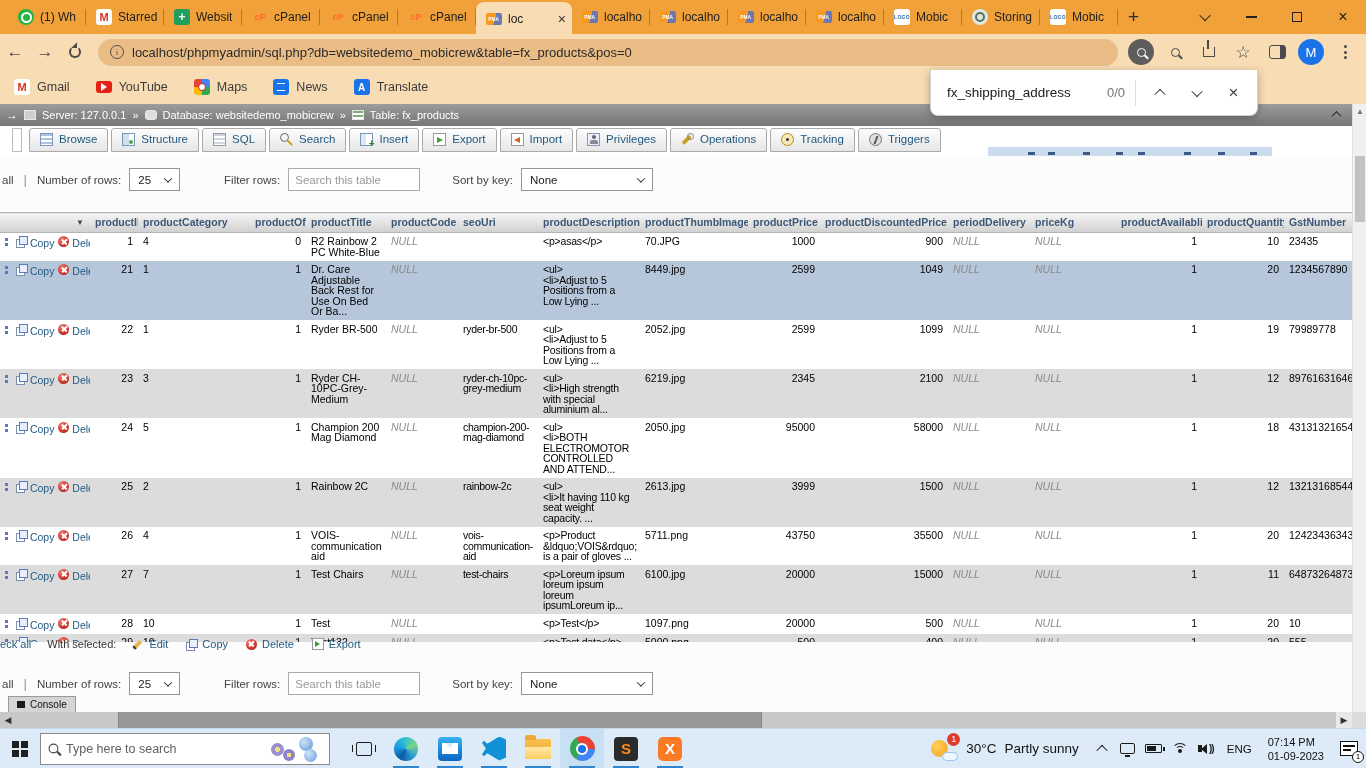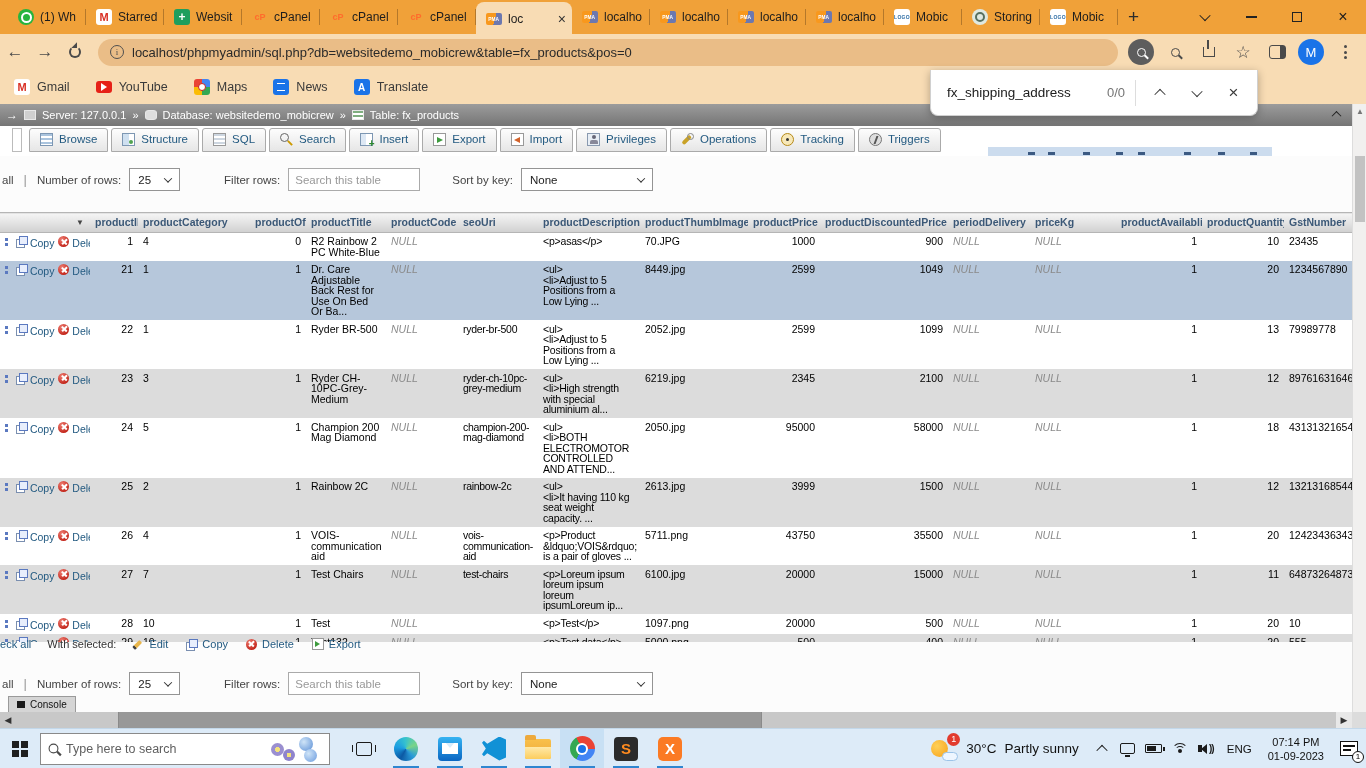--- a/index.html
+++ b/index.html
@@ -227,21 +227,21 @@
   .wifi{position:relative;width:16px;height:12px}
   .wifi i{position:absolute;border:1.6px solid #1b1b1b;border-color:#1b1b1b transparent transparent transparent;border-radius:50%}
   .wifi .a1{width:16px;height:16px;left:0;top:0}
   .wifi .a2{width:10px;height:10px;left:3px;top:3px}
   .wifi .a3{width:4px;height:4px;left:6px;top:6.5px;background:#1b1b1b;border:none;border-radius:50%}
   .spk{display:flex;align-items:center;gap:1px}
   .spk .box{width:4px;height:7px;background:#1b1b1b}
   .spk .tri{border:5px solid transparent;border-right:6px solid #1b1b1b;margin-left:-7px}
   .spk .arcs{font-size:10px;font-weight:bold;letter-spacing:-1px;margin-left:1px}
   .lang{font-size:11.5px;color:#111;padding:0 8px;cursor:pointer}
-  .clock{font-size:11px;color:#111;text-align:center;line-height:14px;padding:0 8px;cursor:pointer}
+  .clock{font-size:11px;color:#111;text-align:left;line-height:14px;padding:0 8px;cursor:pointer}
   .notif{width:34px;height:40px;display:flex;align-items:center;justify-content:center;position:relative;cursor:pointer}
   .notif .pane{width:18px;height:15px;border:1.5px solid #111;background:#fff;position:relative}
   .notif .pane:before{content:"";position:absolute;left:2px;top:3px;right:2px;height:1.6px;background:#111}
   .notif .pane:after{content:"";position:absolute;left:2px;top:7px;width:8px;height:1.6px;background:#111}
   .notif .nbadge{position:absolute;right:2px;bottom:6px;width:12px;height:12px;border:1.2px solid #111;border-radius:50%;background:#fff;font-size:8px;display:flex;align-items:center;justify-content:center}
 </style>
 </head>
 <body>
 
 <div class="frame">
@@ -602,21 +602,21 @@
             <td class="null">NULL</td>
             <td class="seo">ryder-br-500</td>
             <td class="desc">&lt;ul&gt;
 &lt;li&gt;Adjust to 5 Positions from a Low Lying ...</td>
             <td>2052.jpg</td>
             <td class="r">2599</td>
             <td class="r">1099</td>
             <td class="null">NULL</td>
             <td class="null">NULL</td>
             <td class="r">1</td>
-            <td class="r">13</td>
+            <td class="r">19</td>
             <td>79989778</td>
           </tr>
           <tr class="gray">
             <td>
               <div class="actions-cell">
                 <span class="edit-frag"></span>
                 <a class="pml"><span class="copy-glyph"></span> Copy</a>
                 <a class="pml"><span class="del-glyph"></span> Delete</a>
               </div>
             </td>

